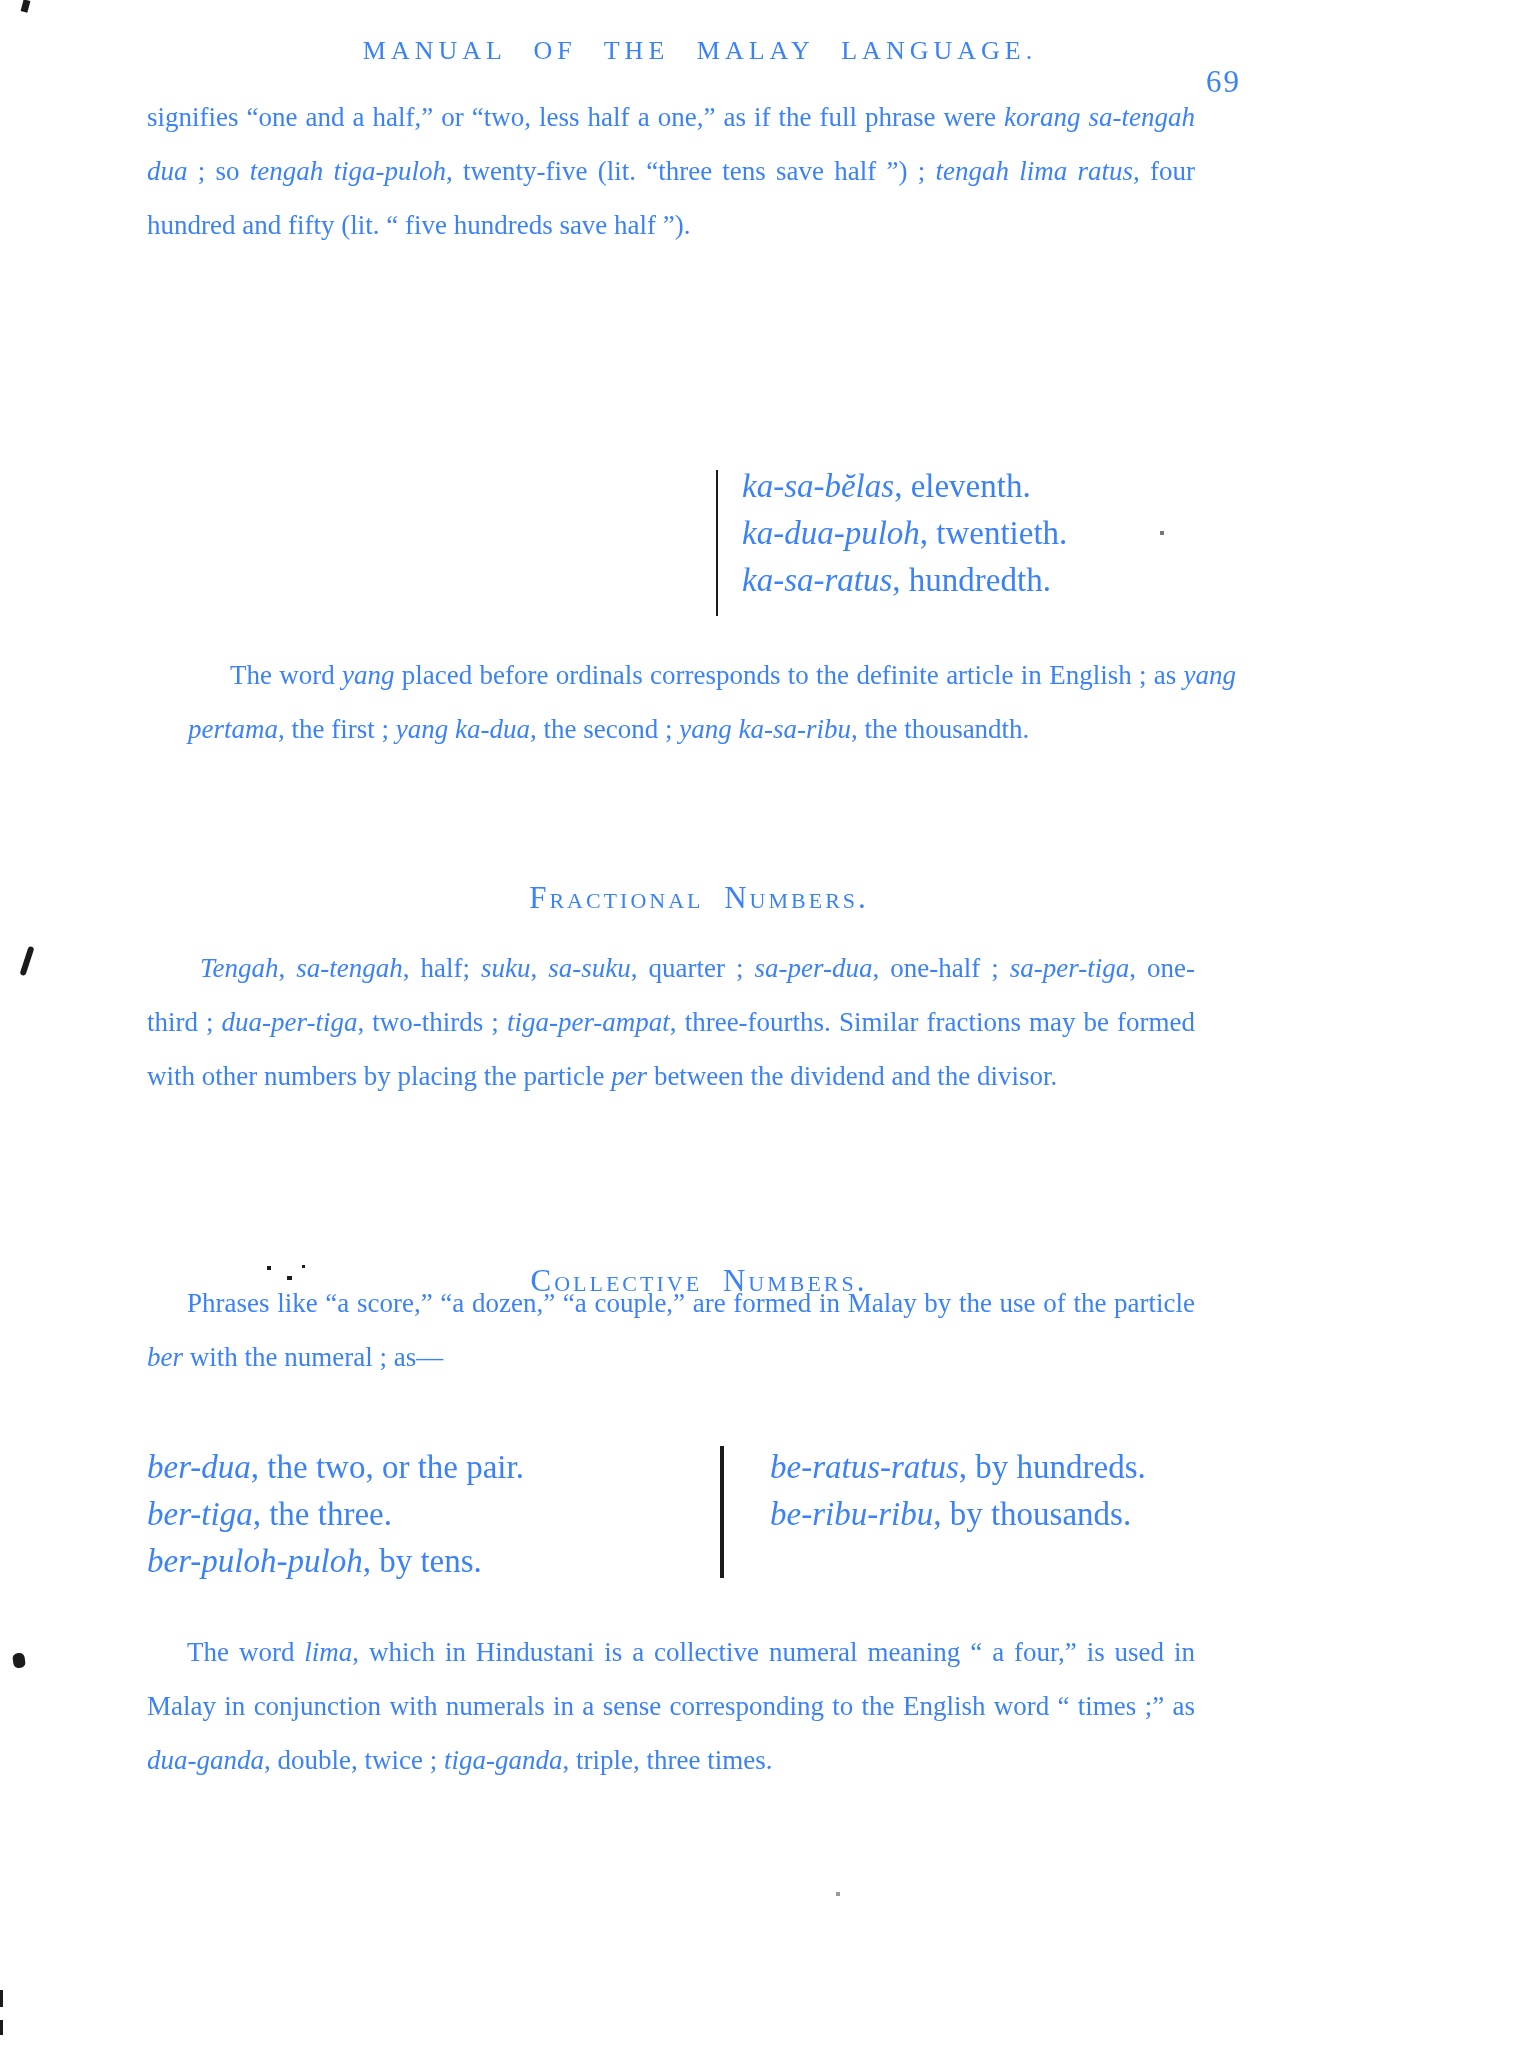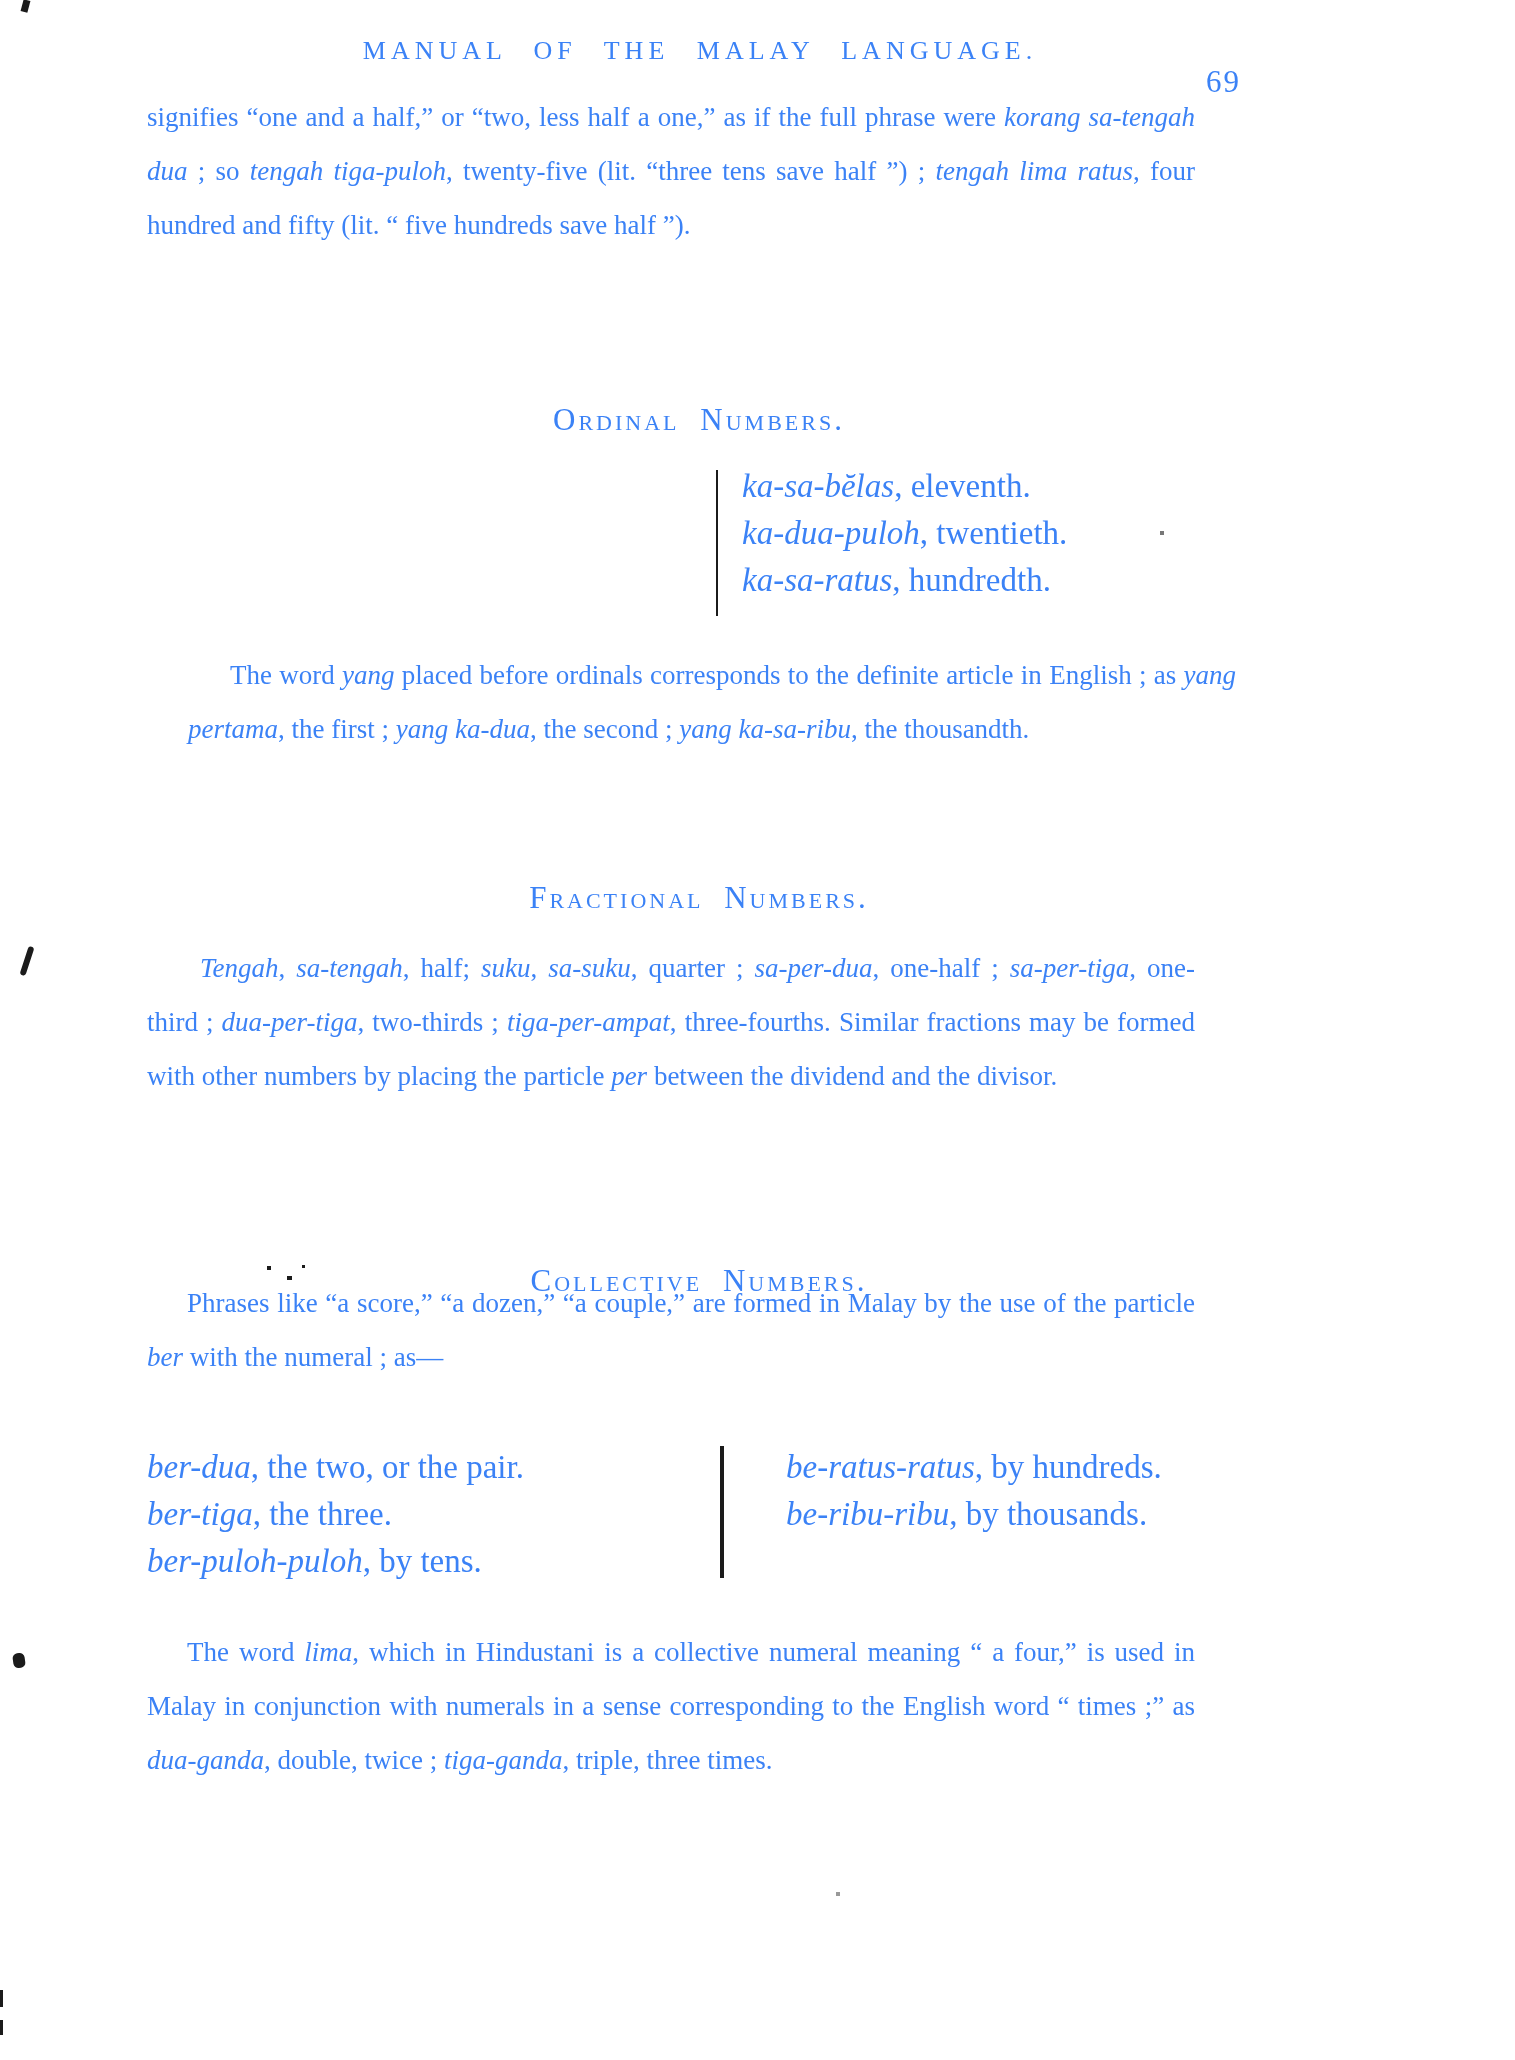--- a/index.html
+++ b/index.html
@@ -45,21 +45,20 @@
 </head>
 <body>
 
 <div class="page">
 
   <div class="running-title">MANUAL OF THE MALAY LANGUAGE.</div>
   <div class="page-number">69</div>
 
   <div class="body-par" style="top:90px;">signifies “one and a half,” or “two, less half a one,” as if the full phrase were <i>korang sa-tengah dua</i> ; so <i>tengah tiga-puloh</i>, twenty-five (lit. “three tens save half ”) ; <i>tengah lima ratus</i>, four hundred and fifty (lit. “ five hundreds save half ”).</div>
 
-  <div class="sc-heading" style="top:402px;">Ordinal Numbers.</div>
 
   <div class="vrule" style="left:716px;top:470px;width:2px;height:146px;"></div>
   <div class="list-col" style="top:463px;left:742px;">
     <div class="list-row"><i>ka-sa-bĕlas</i>, eleventh.</div>
     <div class="list-row"><i>ka-dua-puloh</i>, twentieth.</div>
     <div class="list-row"><i>ka-sa-ratus</i>, hundredth.</div>
   </div>
 
   <div class="body-par" style="top:648px;text-indent:42px;margin-left:41px;">The word <i>yang</i> placed before ordinals corresponds to the definite article in English ; as <i>yang pertama</i>, the first ; <i>yang ka-dua</i>, the second ; <i>yang ka-sa-ribu</i>, the thousandth.</div>
 
@@ -68,21 +67,21 @@
 
   <div class="sc-heading" style="top:1263px;">Collective Numbers.</div>
   <div class="body-par" style="top:1276px;text-indent:40px;">Phrases like “a score,” “a dozen,” “a couple,” are formed in Malay by the use of the particle <i>ber</i> with the numeral ; as—</div>
 
   <div class="list-col" style="top:1444px;left:147px;">
     <div class="list-row"><i>ber-dua</i>, the two, or the pair.</div>
     <div class="list-row"><i>ber-tiga</i>, the three.</div>
     <div class="list-row"><i>ber-puloh-puloh</i>, by tens.</div>
   </div>
   <div class="vrule" style="left:720px;top:1446px;width:4px;height:132px;"></div>
-  <div class="list-col" style="top:1444px;left:770px;margin-left:16px;">
+  <div class="list-col" style="top:1444px;left:770px;">
     <div class="list-row"><i>be-ratus-ratus</i>, by hundreds.</div>
     <div class="list-row"><i>be-ribu-ribu</i>, by thousands.</div>
   </div>
 
   <div class="body-par" style="top:1625px;text-indent:40px;">The word <i>lima</i>, which in Hindustani is a collective numeral meaning “ a four,” is used in Malay in conjunction with numerals in a sense corresponding to the English word “ times ;” as <i>dua-ganda</i>, double, twice ; <i>tiga-ganda</i>, triple, three times.</div>
 
   <div class="ink" style="left:22px;top:0;width:7px;height:12px;transform:rotate(15deg);"></div>
   <div class="ink" style="left:24px;top:946px;width:6px;height:30px;border-radius:3px;transform:rotate(18deg);"></div>
   <div class="ink" style="left:13px;top:1653px;width:12px;height:15px;border-radius:5px;transform:rotate(-8deg);"></div>
   <div class="ink" style="left:0;top:1990px;width:3px;height:17px;"></div>

